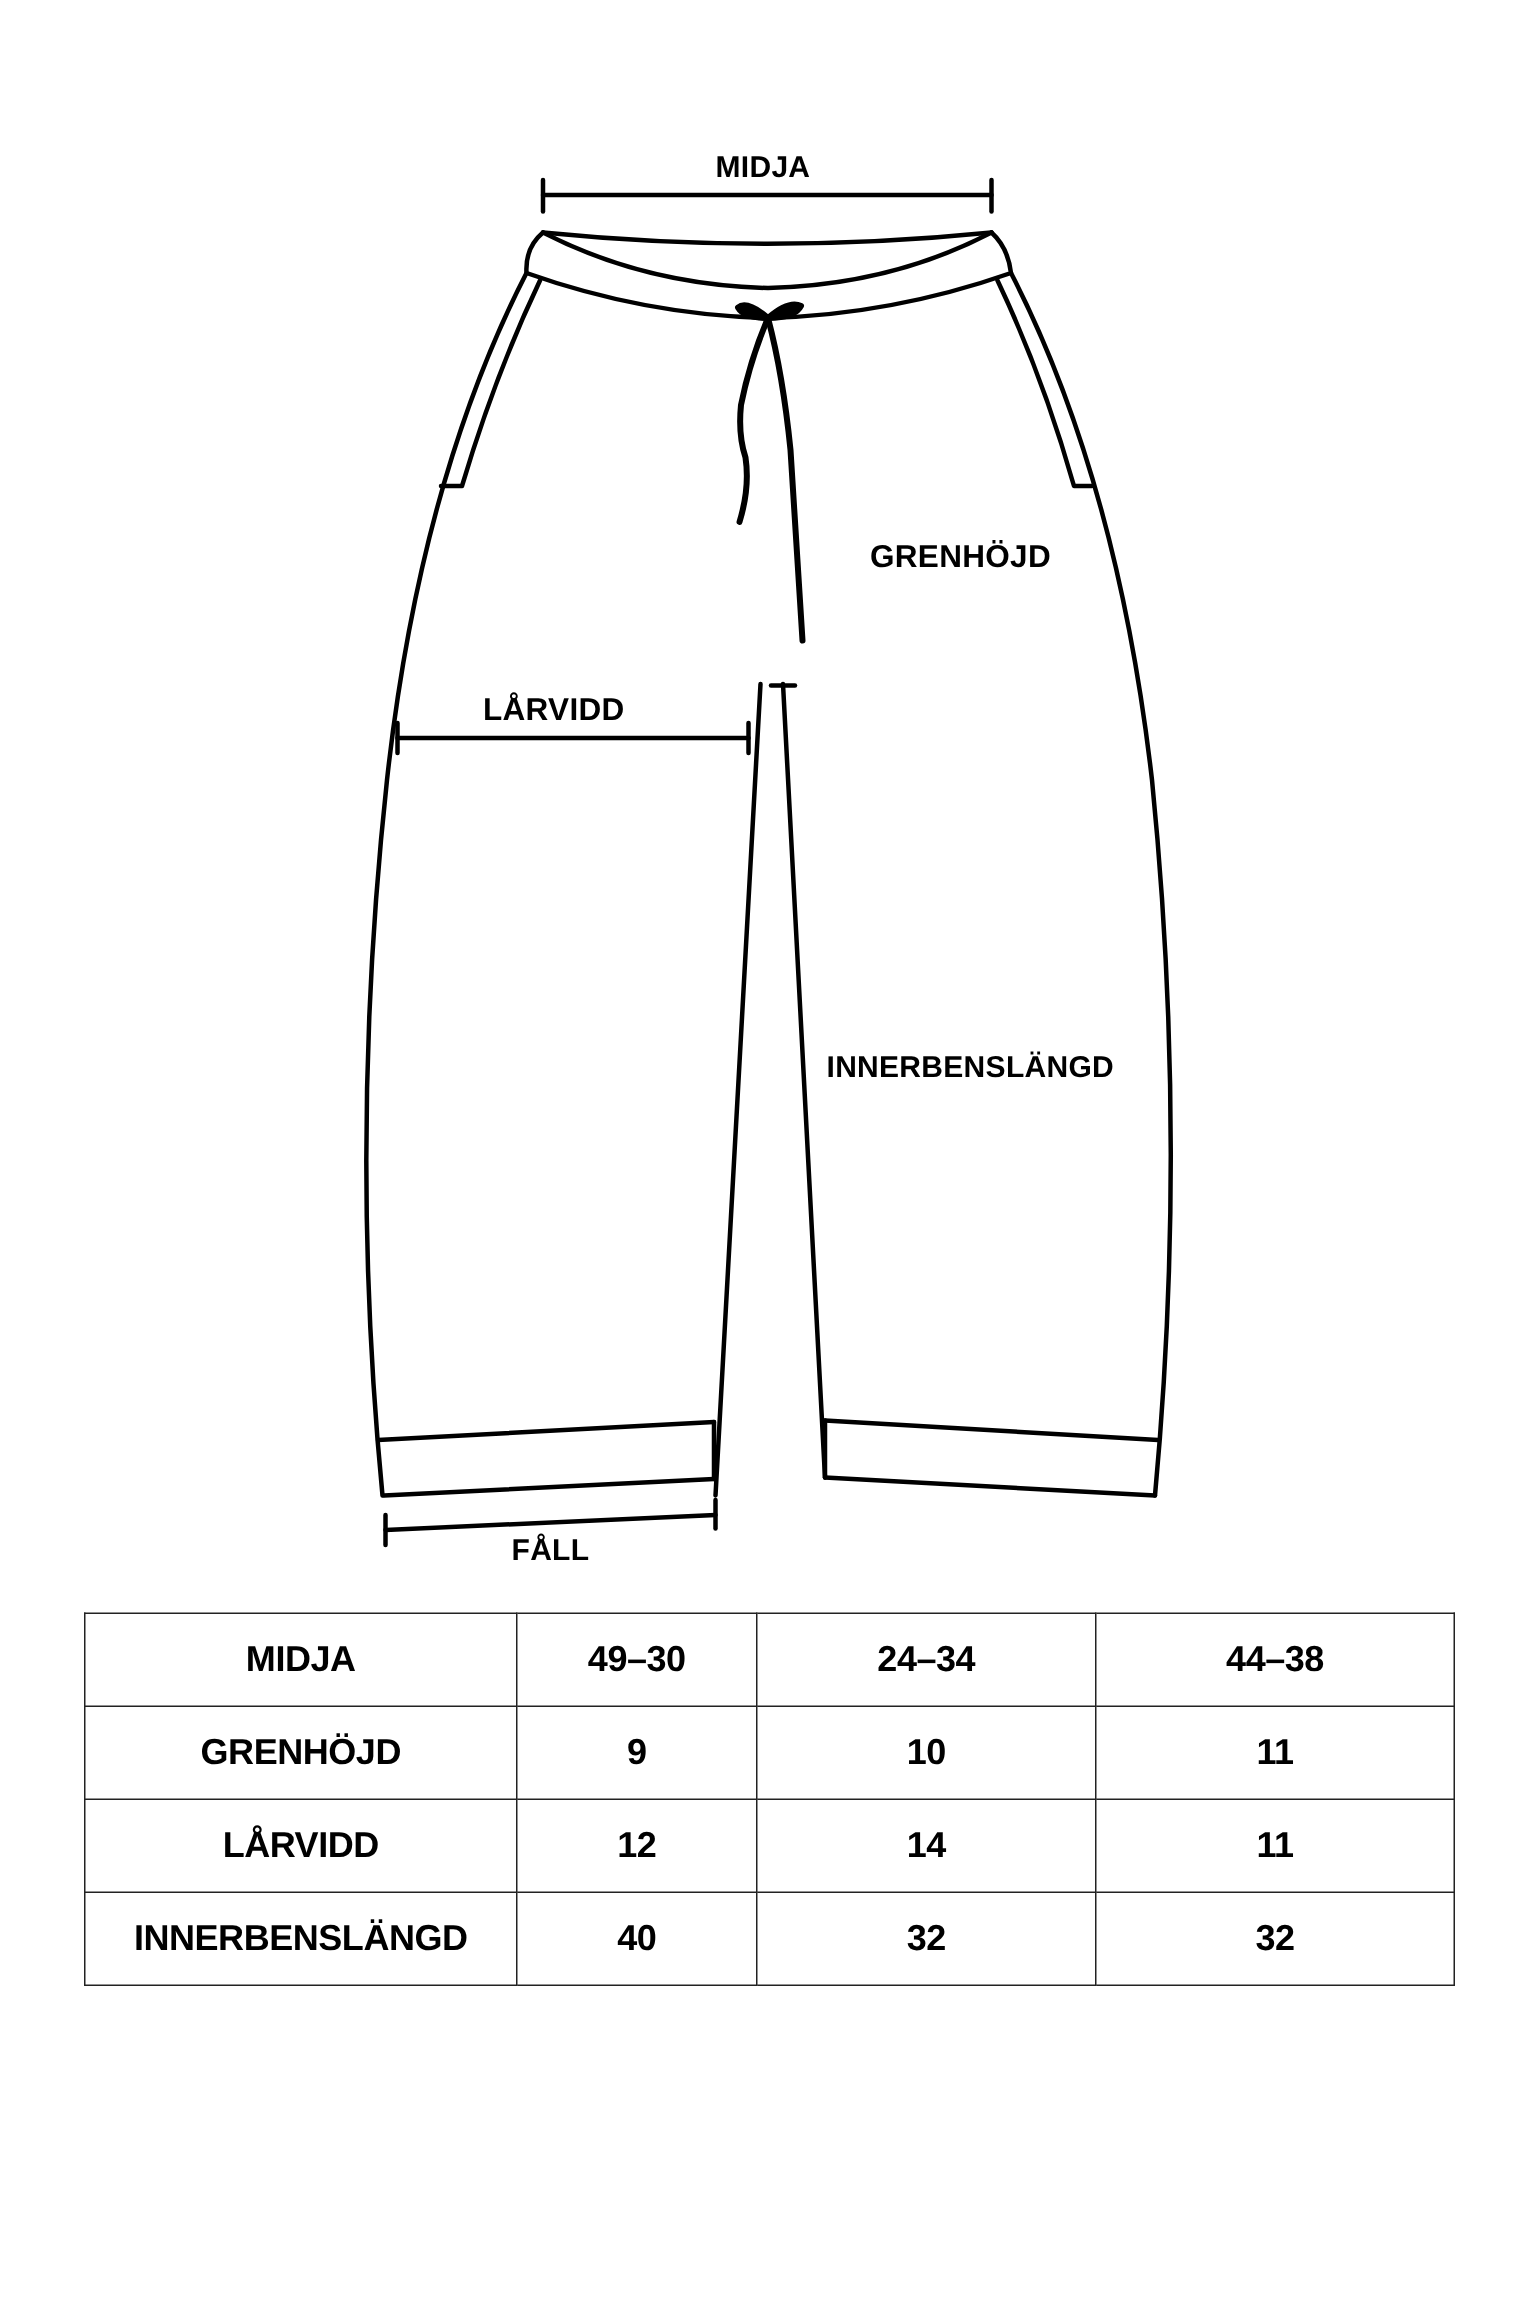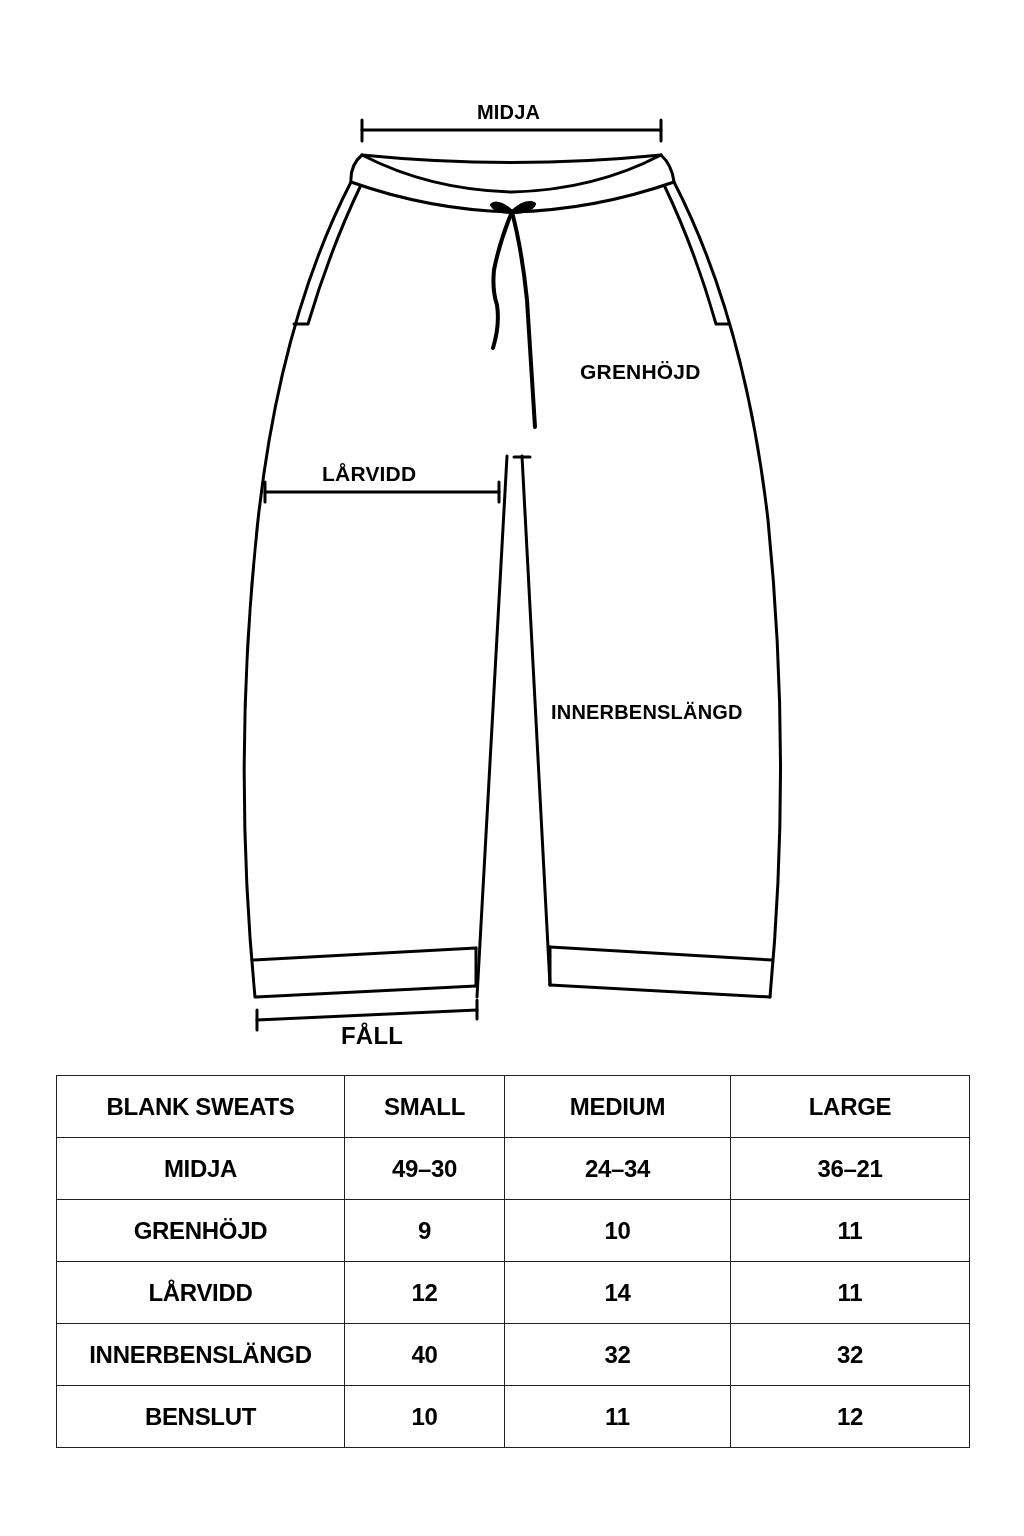--- a/index.html
+++ b/index.html
@@ -120,61 +120,49 @@
       <path d="M512 212 Q522 250 527 300 Q531 360 535 427"></path>
       <path d="M512 212 Q498 200 492 205 Q496 212 512 212 Z" fill="#000"></path>
       <path d="M512 212 Q526 200 534 204 Q530 212 512 212 Z" fill="#000"></path>
     </g>
   </svg>
 
   <span class="label" style="left:477px; top:102px; font-size:20px;">MIDJA</span>
   <span class="label" style="left:580px; top:361px; font-size:21px;">GRENHÖJD</span>
   <span class="label" style="left:322px; top:463px; font-size:21px;">LÅRVIDD</span>
   <span class="label" style="left:551px; top:702px; font-size:20px;">INNERBENSLÄNGD</span>
-  <span class="label" style="left:341px; top:1024px; font-size:24px;">FÅLL</span>
+  <span class="label" style="left:341px; top:1024px; font-size:20px;">FÅLL</span>
 </div>
 
 <table class="size-table">
   <colgroup>
     <col class="c0">
       <col class="c1">
       <col class="c2">
       <col class="c3">
   </colgroup>
   <tbody>
-      <tr>
-    <td>BLANK SWEATS</td>
-    <td>SMALL</td>
-    <td>MEDIUM</td>
-    <td>LARGE</td>
-  </tr>
   <tr>
     <td class="row-label">MIDJA</td>
     <td>49–30</td>
     <td>24–34</td>
-    <td>36–21</td>
+    <td>44–38</td>
   </tr>
   <tr>
     <td class="row-label">GRENHÖJD</td>
     <td>9</td>
     <td>10</td>
     <td>11</td>
   </tr>
   <tr>
     <td class="row-label">LÅRVIDD</td>
     <td>12</td>
     <td>14</td>
     <td>11</td>
   </tr>
   <tr>
     <td class="row-label">INNERBENSLÄNGD</td>
     <td>40</td>
     <td>32</td>
     <td>32</td>
   </tr>
-  <tr>
-    <td class="row-label">BENSLUT</td>
-    <td>10</td>
-    <td>11</td>
-    <td>12</td>
-  </tr>
 </tbody>
   </table>
 
 </body></html>

